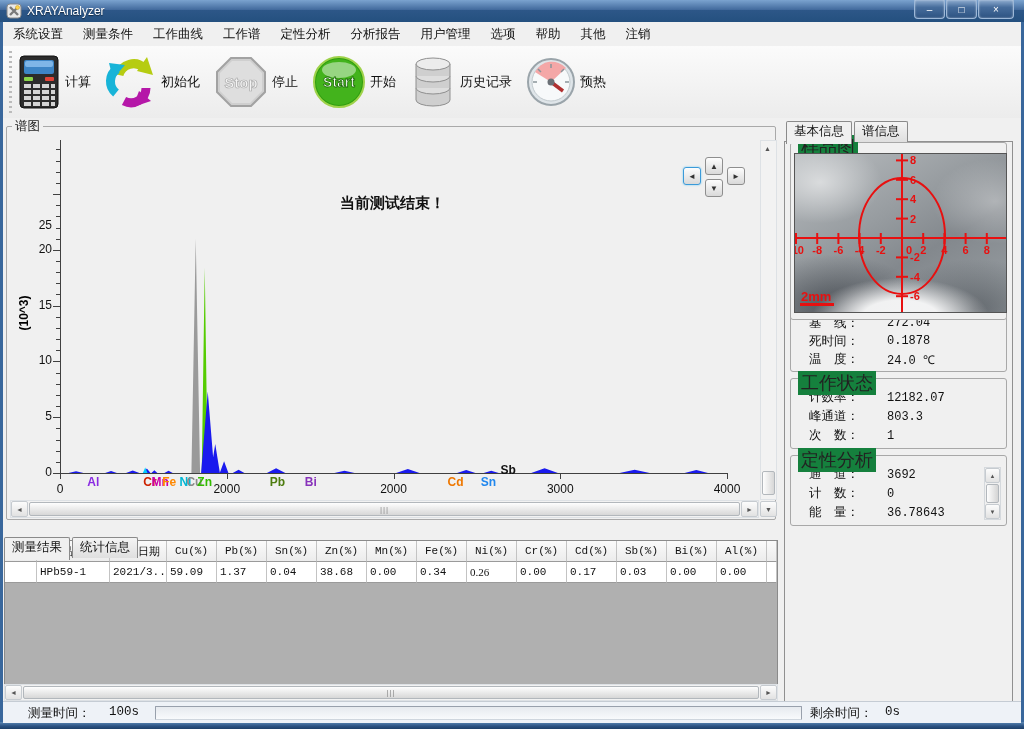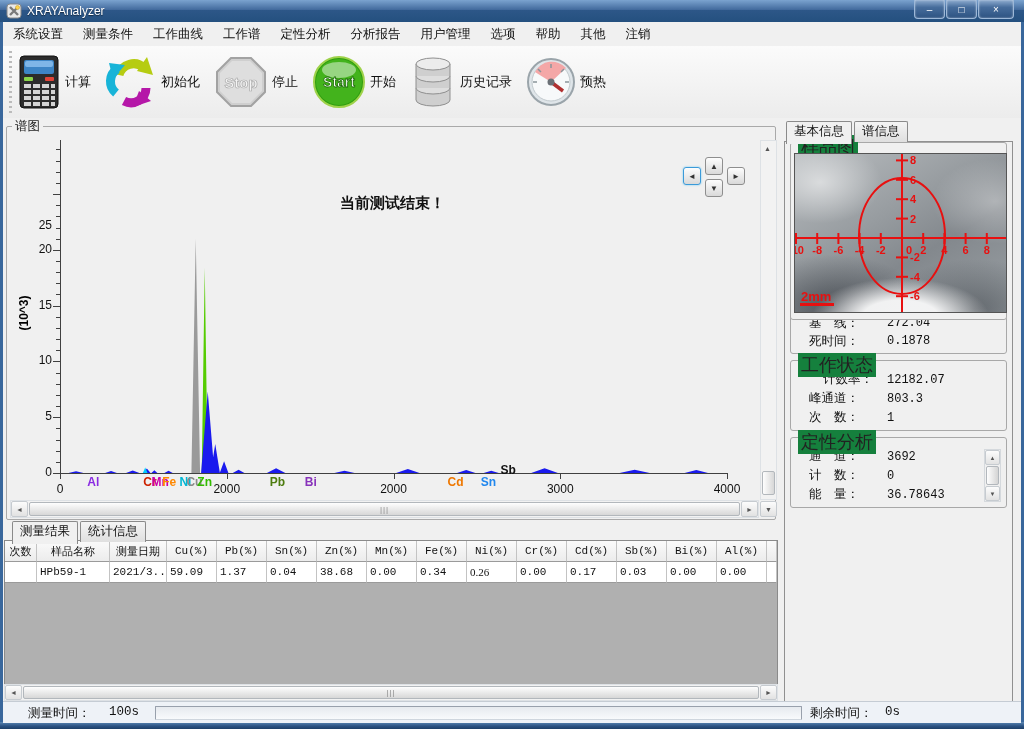--- a/index.html
+++ b/index.html
@@ -77,21 +77,21 @@
   .sample-img{position:relative;width:211px;height:158px;margin:1px auto 3px auto;border:1px solid #555;overflow:hidden;
     background:
       radial-gradient(ellipse 60% 35% at 50% 103%, rgba(255,255,255,.9) 0 30%, rgba(255,255,255,0) 70%),
       radial-gradient(ellipse 45% 40% at 12% 18%, rgba(255,255,255,.55), rgba(255,255,255,0) 65%),
       radial-gradient(ellipse 50% 45% at 95% 30%, rgba(255,255,255,.35), rgba(255,255,255,0) 60%),
       radial-gradient(ellipse 60% 45% at 18% 95%, rgba(40,45,52,.55), rgba(40,45,52,0) 70%),
       radial-gradient(ellipse 60% 45% at 85% 98%, rgba(40,45,52,.45), rgba(40,45,52,0) 70%),
       linear-gradient(150deg,#b9bdc0 0%,#979ca0 40%,#83888d 62%,#9aa0a4 100%);}
   .sample-img svg{position:absolute;left:0;top:0;}
   
-  .btabs{position:absolute;left:4px;top:521px;display:flex;z-index:4;padding-left:8px;}
+  .btabs{position:absolute;left:4px;top:537px;display:flex;z-index:4;}
   .table-wrap{position:absolute;left:4px;top:540px;width:772px;height:143px;border:1px solid #8a8a8a;background:#b0b0b0;}
   .trow{display:flex;height:21px;}
   .th{background:linear-gradient(#fafafa,#ececec);border-right:1px solid #c3c3c3;border-bottom:1px solid #9a9a9a;
     font-family:"Liberation Mono","DejaVu Sans Mono",monospace;font-size:11px;display:flex;align-items:center;justify-content:center;color:#111;flex:0 0 auto;box-sizing:border-box;}
   .td{background:#fff;border-right:1px solid #c3c3c3;border-bottom:1px solid #9a9a9a;
     font-family:"Liberation Mono","DejaVu Sans Mono",monospace;font-size:11px;display:flex;align-items:center;padding-left:3px;color:#111;flex:0 0 auto;box-sizing:border-box;}
   
   .statusbar{position:absolute;left:3px;top:701px;width:1018px;height:21px;background:#eef2f7;border-top:1px solid #c5ccd4;font-size:12.5px;color:#111;}
   .sunken{position:absolute;height:12px;border:1px solid #98a0ac;border-bottom-color:#cfd6de;background:linear-gradient(#e6eaef,#f8fafc);border-radius:1px;}
   .slabel{position:absolute;top:3px;}
@@ -379,24 +379,28 @@
             <span class="rvalue">0 uA</span>
           </div>
           <div class="rrow" style="height: 18px;">
             <span class="rlabel">基　线：</span>
             <span class="rvalue">272.04</span>
           </div>
           <div class="rrow" style="height: 18px;">
             <span class="rlabel">死时间：</span>
             <span class="rvalue">0.1878</span>
           </div>
+          <div class="rrow" style="height: 18px;">
+            <span class="rlabel">温　度：</span>
+            <span class="rvalue">24.0 ℃</span>
+          </div>
         </div>
         <div class="rgroup">
           <span class="rgroup-title">工作状态</span>
-          <div class="rrow" style="height: 19px; text-align: center;">
+          <div class="rrow" style="height: 19px;">
             <span class="rlabel">计数率：</span>
             <span class="rvalue">12182.07</span>
           </div>
           <div class="rrow" style="height: 19px;">
             <span class="rlabel">峰通道：</span>
             <span class="rvalue">803.3</span>
           </div>
           <div class="rrow" style="height: 19px;">
             <span class="rlabel">次　数：</span>
             <span class="rvalue">1</span>

